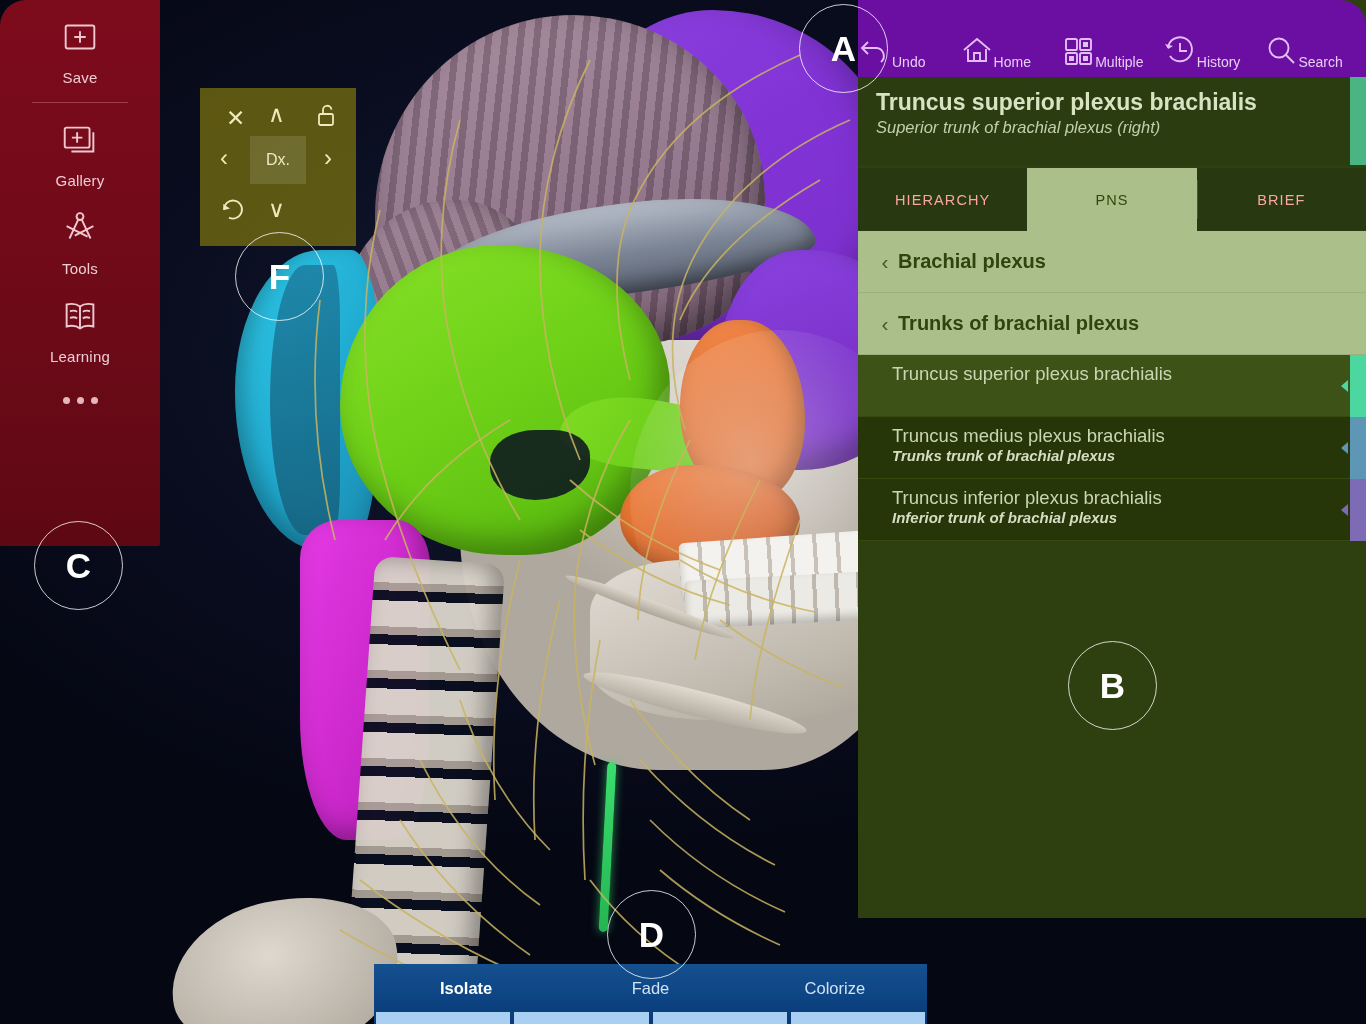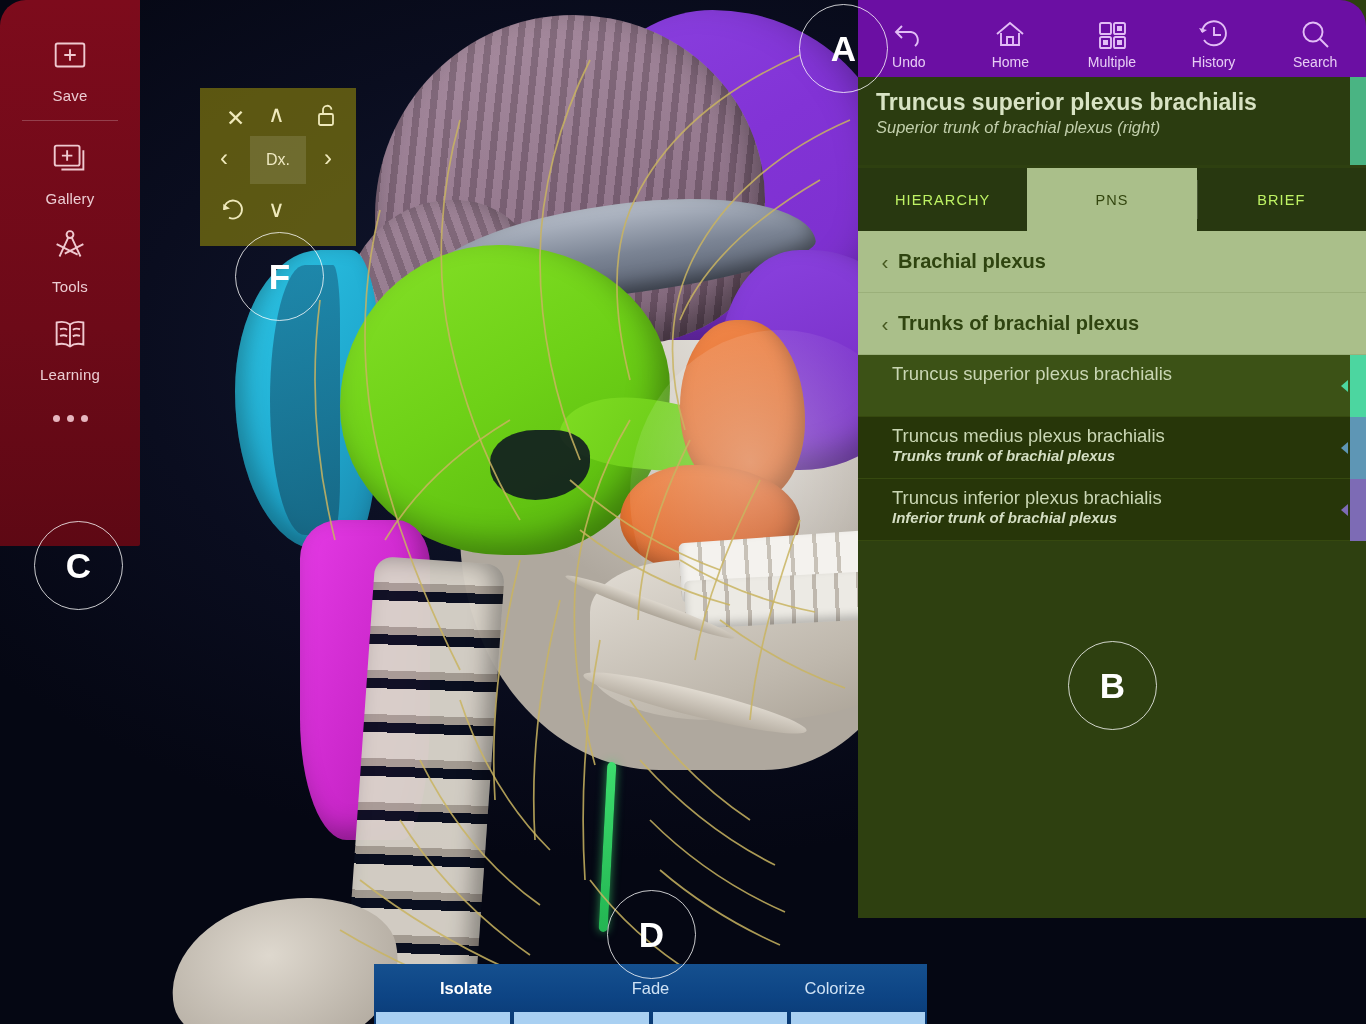--- a/index.html
+++ b/index.html
@@ -190,25 +190,25 @@
     transform:rotate(3deg);
     box-shadow:0 0 10px rgba(60,220,110,.65);
   }
 
   
   .nerves{ position:absolute; left:0; top:0; width:706px; height:1024px; overflow:visible; }
   .nerves path{ fill:none; stroke:#c9b460; stroke-opacity:.85; }
 
   
   .sidebar{
-    position:absolute; left:0; top:0; width:140px; height:546px;
+    position:absolute; left:0; top:0; width:160px; height:546px;
     background:linear-gradient(180deg,#7d0b1c 0%, #6d0a18 60%, #5e0814 100%);
     border-top-left-radius:26px;
     border-bottom-right-radius:2px;
-    padding-top:22px;
+    padding-top:4px;
     z-index:20;
   }
   .side-item{
     display:flex; flex-direction:column; align-items:center;
     padding:10px 0 6px; cursor:pointer;
   }
   .side-item .ico{
     width:46px; height:46px; display:flex; align-items:center; justify-content:center;
   }
   .side-item .ico svg{ width:42px; height:42px; }
@@ -231,21 +231,21 @@
     z-index:18; overflow:hidden;
   }
   
   .toolbar{
     position:absolute; left:0; top:0; width:508px; height:77px;
     background:#6b0fa3;
     border-top-right-radius:26px;
     display:flex; align-items:flex-end;
   }
   .tb-item{
-    flex:1; display:flex; flex-direction:column; align-items:center;
+    flex:1; display:flex; align-items:flex-end;
     padding-bottom:7px; cursor:pointer;
   }
   .tb-item svg{ width:34px; height:34px; margin-bottom:2px; }
   .tb-item .lbl{ font-size:14px; color:#e7cdf5; }
 
   
   .pheader{
     position:absolute; left:0; top:77px; width:508px; height:88px;
     background:#2b3c10;
     padding:12px 18px 0 18px;
@@ -261,21 +261,21 @@
     background:#4ab483;
   }
 
   
   .tabs{
     position:absolute; left:0; top:168px; width:508px; height:63px;
     display:flex; background:#283810;
   }
   .tab{
     flex:1; display:flex; align-items:center; justify-content:center;
-    font-size:14.5px; letter-spacing:1.1px; color:#bef264; cursor:pointer;
+    font-size:14.5px; letter-spacing:1.1px; color:#fca5a5; cursor:pointer;
     position:relative;
   }
   .tab + .tab::before{
     content:""; position:absolute; left:0; top:12px; bottom:12px; width:1px;
     background:rgba(255,255,255,.16);
   }
   .tab.active{ background:#aabf8a; color:#33460f; }
   .tab.active::before{ display:none; }
 
   

